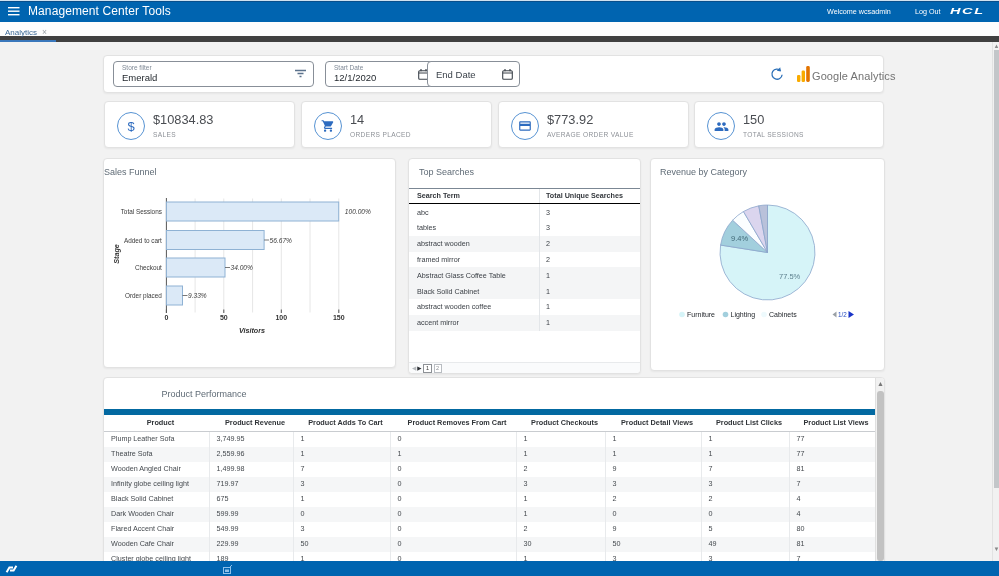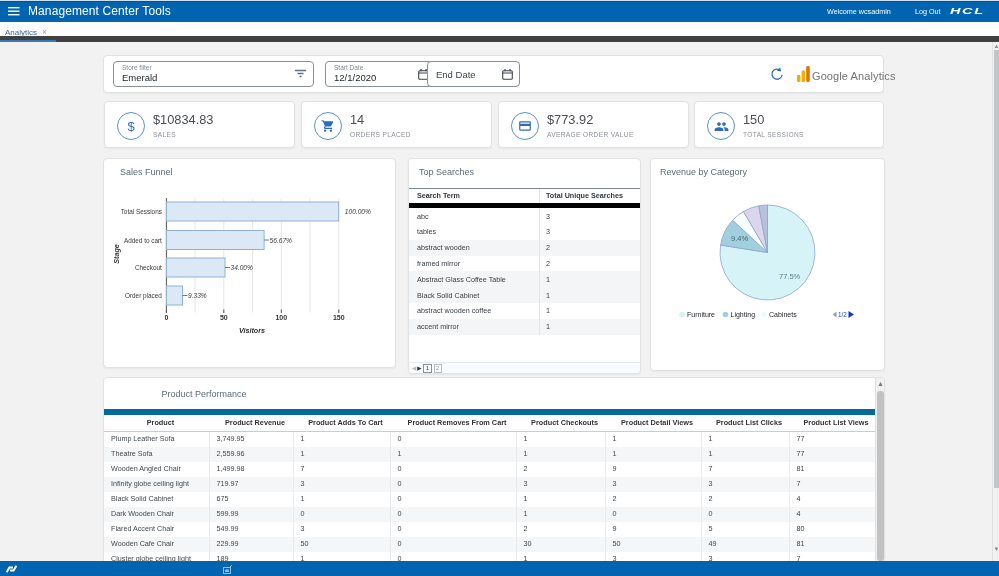--- a/index.html
+++ b/index.html
@@ -37,21 +37,21 @@
 .stat .lab { position:absolute; left:48px; top:28.5px; font-size:6.6px; color:#8d9197; letter-spacing:0.35px; }
 
 
 #funnelcard { left:103px; top:158px; width:293px; height:210px; }
 #searchcard { left:408px; top:158px; width:233px; height:216px; }
 #piecard    { left:650px; top:158px; width:235px; height:213px;padding-left:20px; }
 #prodcard   { left:103px; top:377px; width:782px; height:190px; overflow:hidden; }
 
 
 #stable { position:absolute; left:0px; top:29px; width:231px; border-collapse:collapse; font-size:7.2px; color:#3c4147; line-height:9px; }
-#stable th { text-align:left; font-size:7.2px; color:#33373c; border-top:1px solid #7b8794; border-bottom:5px solid #000000; padding:2.4px 0 2.4px 8px; white-space:nowrap; line-height:9.5px;margin-top:44px; }
+#stable th { text-align:left; font-size:7.2px; color:#33373c; border-top:1px solid #7b8794; border-bottom:1px solid #000000; padding:2.4px 0 2.4px 8px; white-space:nowrap; line-height:9.5px;margin-top:44px; }
 #stable td { padding:3.4px 0 3.4px 8px; white-space:nowrap; line-height:9px; }
 #stable td+td, #stable th+th { border-left:1px solid #e3e6e9; padding-left:6.5px; }
 #stable tr.alt td { background:#f4f5f6; }
 
 
 #ptable { position:absolute; left:0; top:31px; width:771px; border-collapse:collapse; font-size:7.2px; color:#44494e; table-layout:fixed; line-height:8.7px; }
 #ptable th { text-align:center; font-weight:bold; font-size:7.3px; color:#303438; border-top:6px solid #0369a1; border-bottom:1px solid #c9ccd0; padding:3.5px 0 3.5px 8px; background:#fff; line-height:8.5px; }
 #ptable td { padding:3.2px 0 3.2px 7px; border-left:1px solid #e8eaec; }
 #ptable td:first-child { border-left:none; }
 #ptable tr.alt td { background:#f5f6f7; }
@@ -148,21 +148,21 @@
   <div class="circ">
     <svg width="15" height="15" viewBox="0 0 24 24">
         <path fill="#2d6bbf" d="M16 11c1.66 0 2.99-1.34 2.99-3S17.66 5 16 5s-3 1.34-3 3 1.34 3 3 3zm-8 0c1.66 0 2.99-1.34 2.99-3S9.66 5 8 5 5 6.34 5 8s1.34 3 3 3zm0 2c-2.33 0-7 1.17-7 3.5V19h14v-2.5C15 14.17 10.33 13 8 13zm8 0c-.29 0-.62.02-.97.05 1.16.84 1.97 1.97 1.97 3.45V19h6v-2.5c0-2.33-4.67-3.5-7-3.5z"></path>
       </svg>
   </div>
   <div class="val">150</div>
   <div class="lab">TOTAL SESSIONS</div>
 </div>
 
 <div class="card" id="funnelcard">
-  <div class="cardtitle" style="position:absolute; left:16px; top:8px;">Sales Funnel</div>
+  <div class="cardtitle" style="position:absolute; left:0; top:8px;">Sales Funnel</div>
   <svg style="position:absolute; left:0; top:0;" width="291" height="208" viewBox="0 0 291 208">
       <line x1="91.1" y1="39.5" x2="91.1" y2="153.5" stroke="#e6e6e6" stroke-width="1"></line>
       <line x1="119.8" y1="39.5" x2="119.8" y2="153.5" stroke="#e6e6e6" stroke-width="1"></line>
       <line x1="148.6" y1="39.5" x2="148.6" y2="153.5" stroke="#e6e6e6" stroke-width="1"></line>
       <line x1="177.3" y1="39.5" x2="177.3" y2="153.5" stroke="#e6e6e6" stroke-width="1"></line>
       <line x1="206.0" y1="39.5" x2="206.0" y2="153.5" stroke="#e6e6e6" stroke-width="1"></line>
       <line x1="234.8" y1="39.5" x2="234.8" y2="153.5" stroke="#e6e6e6" stroke-width="1"></line>
       <line x1="62.4" y1="39" x2="62.4" y2="154" stroke="#555" stroke-width="1"></line>
       <line x1="62.4" y1="150.5" x2="62.4" y2="154" stroke="#555" stroke-width="1"></line>
       <line x1="119.8" y1="150.5" x2="119.8" y2="154" stroke="#555" stroke-width="1"></line>

